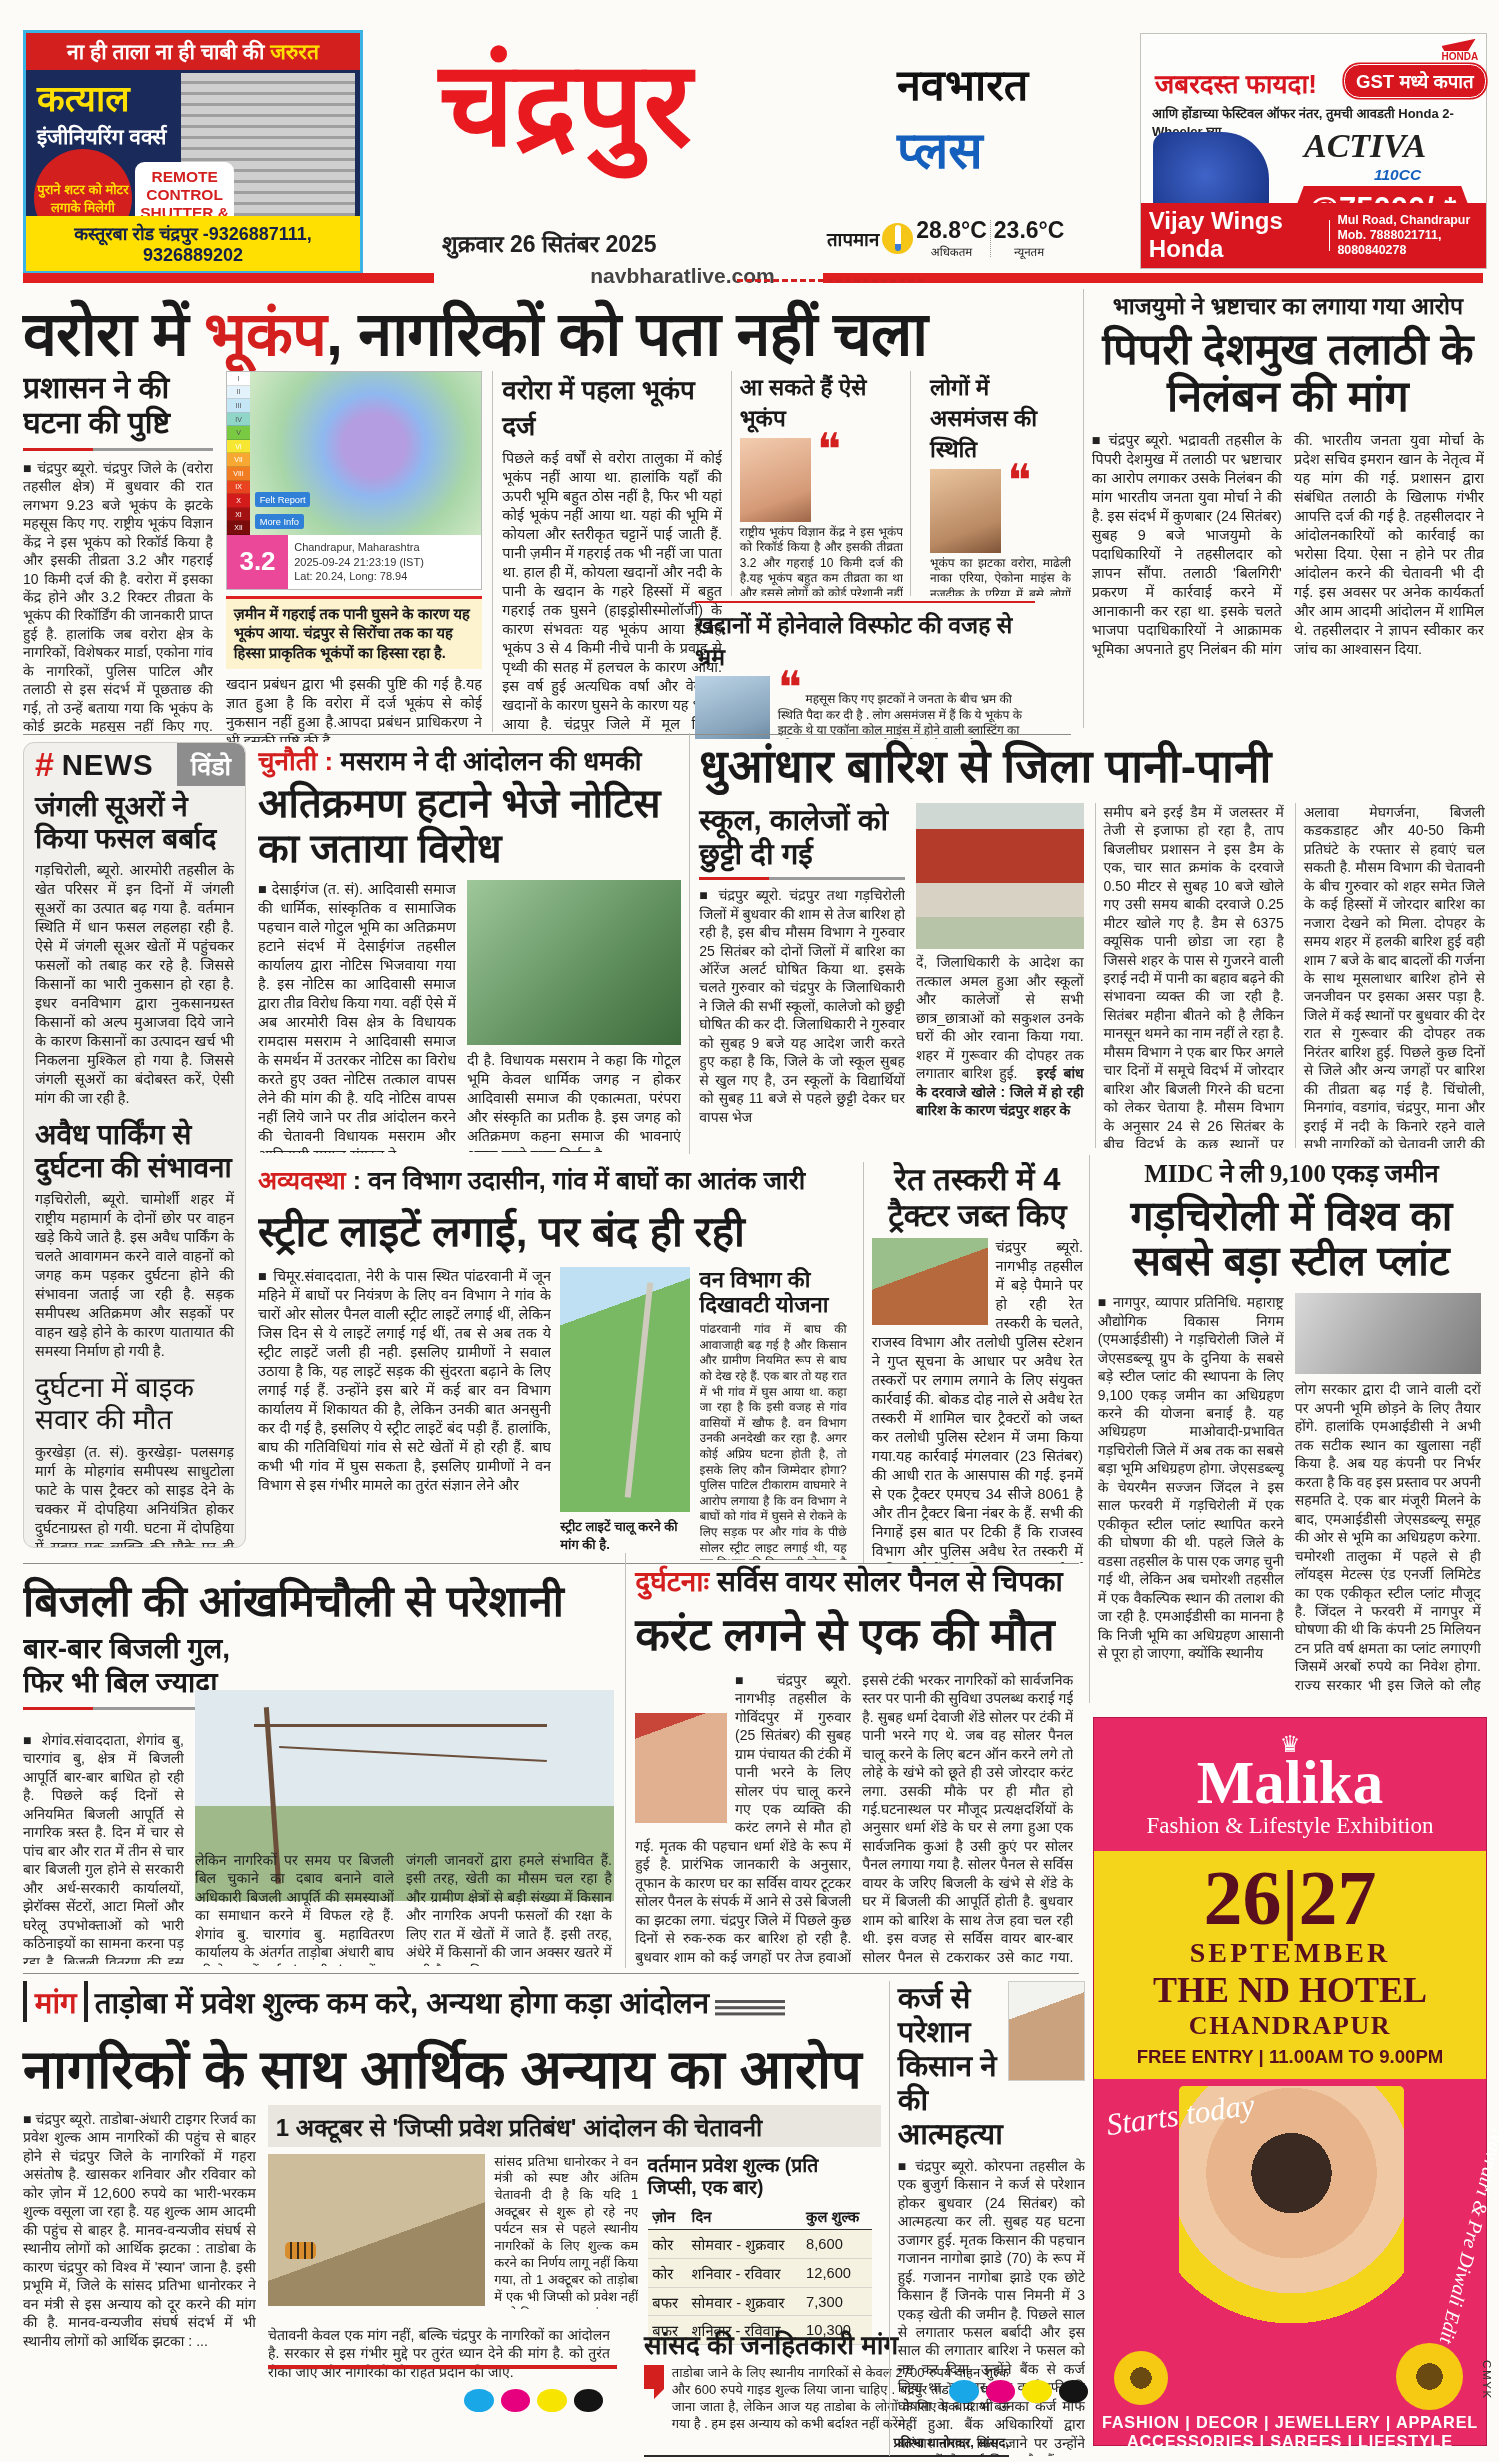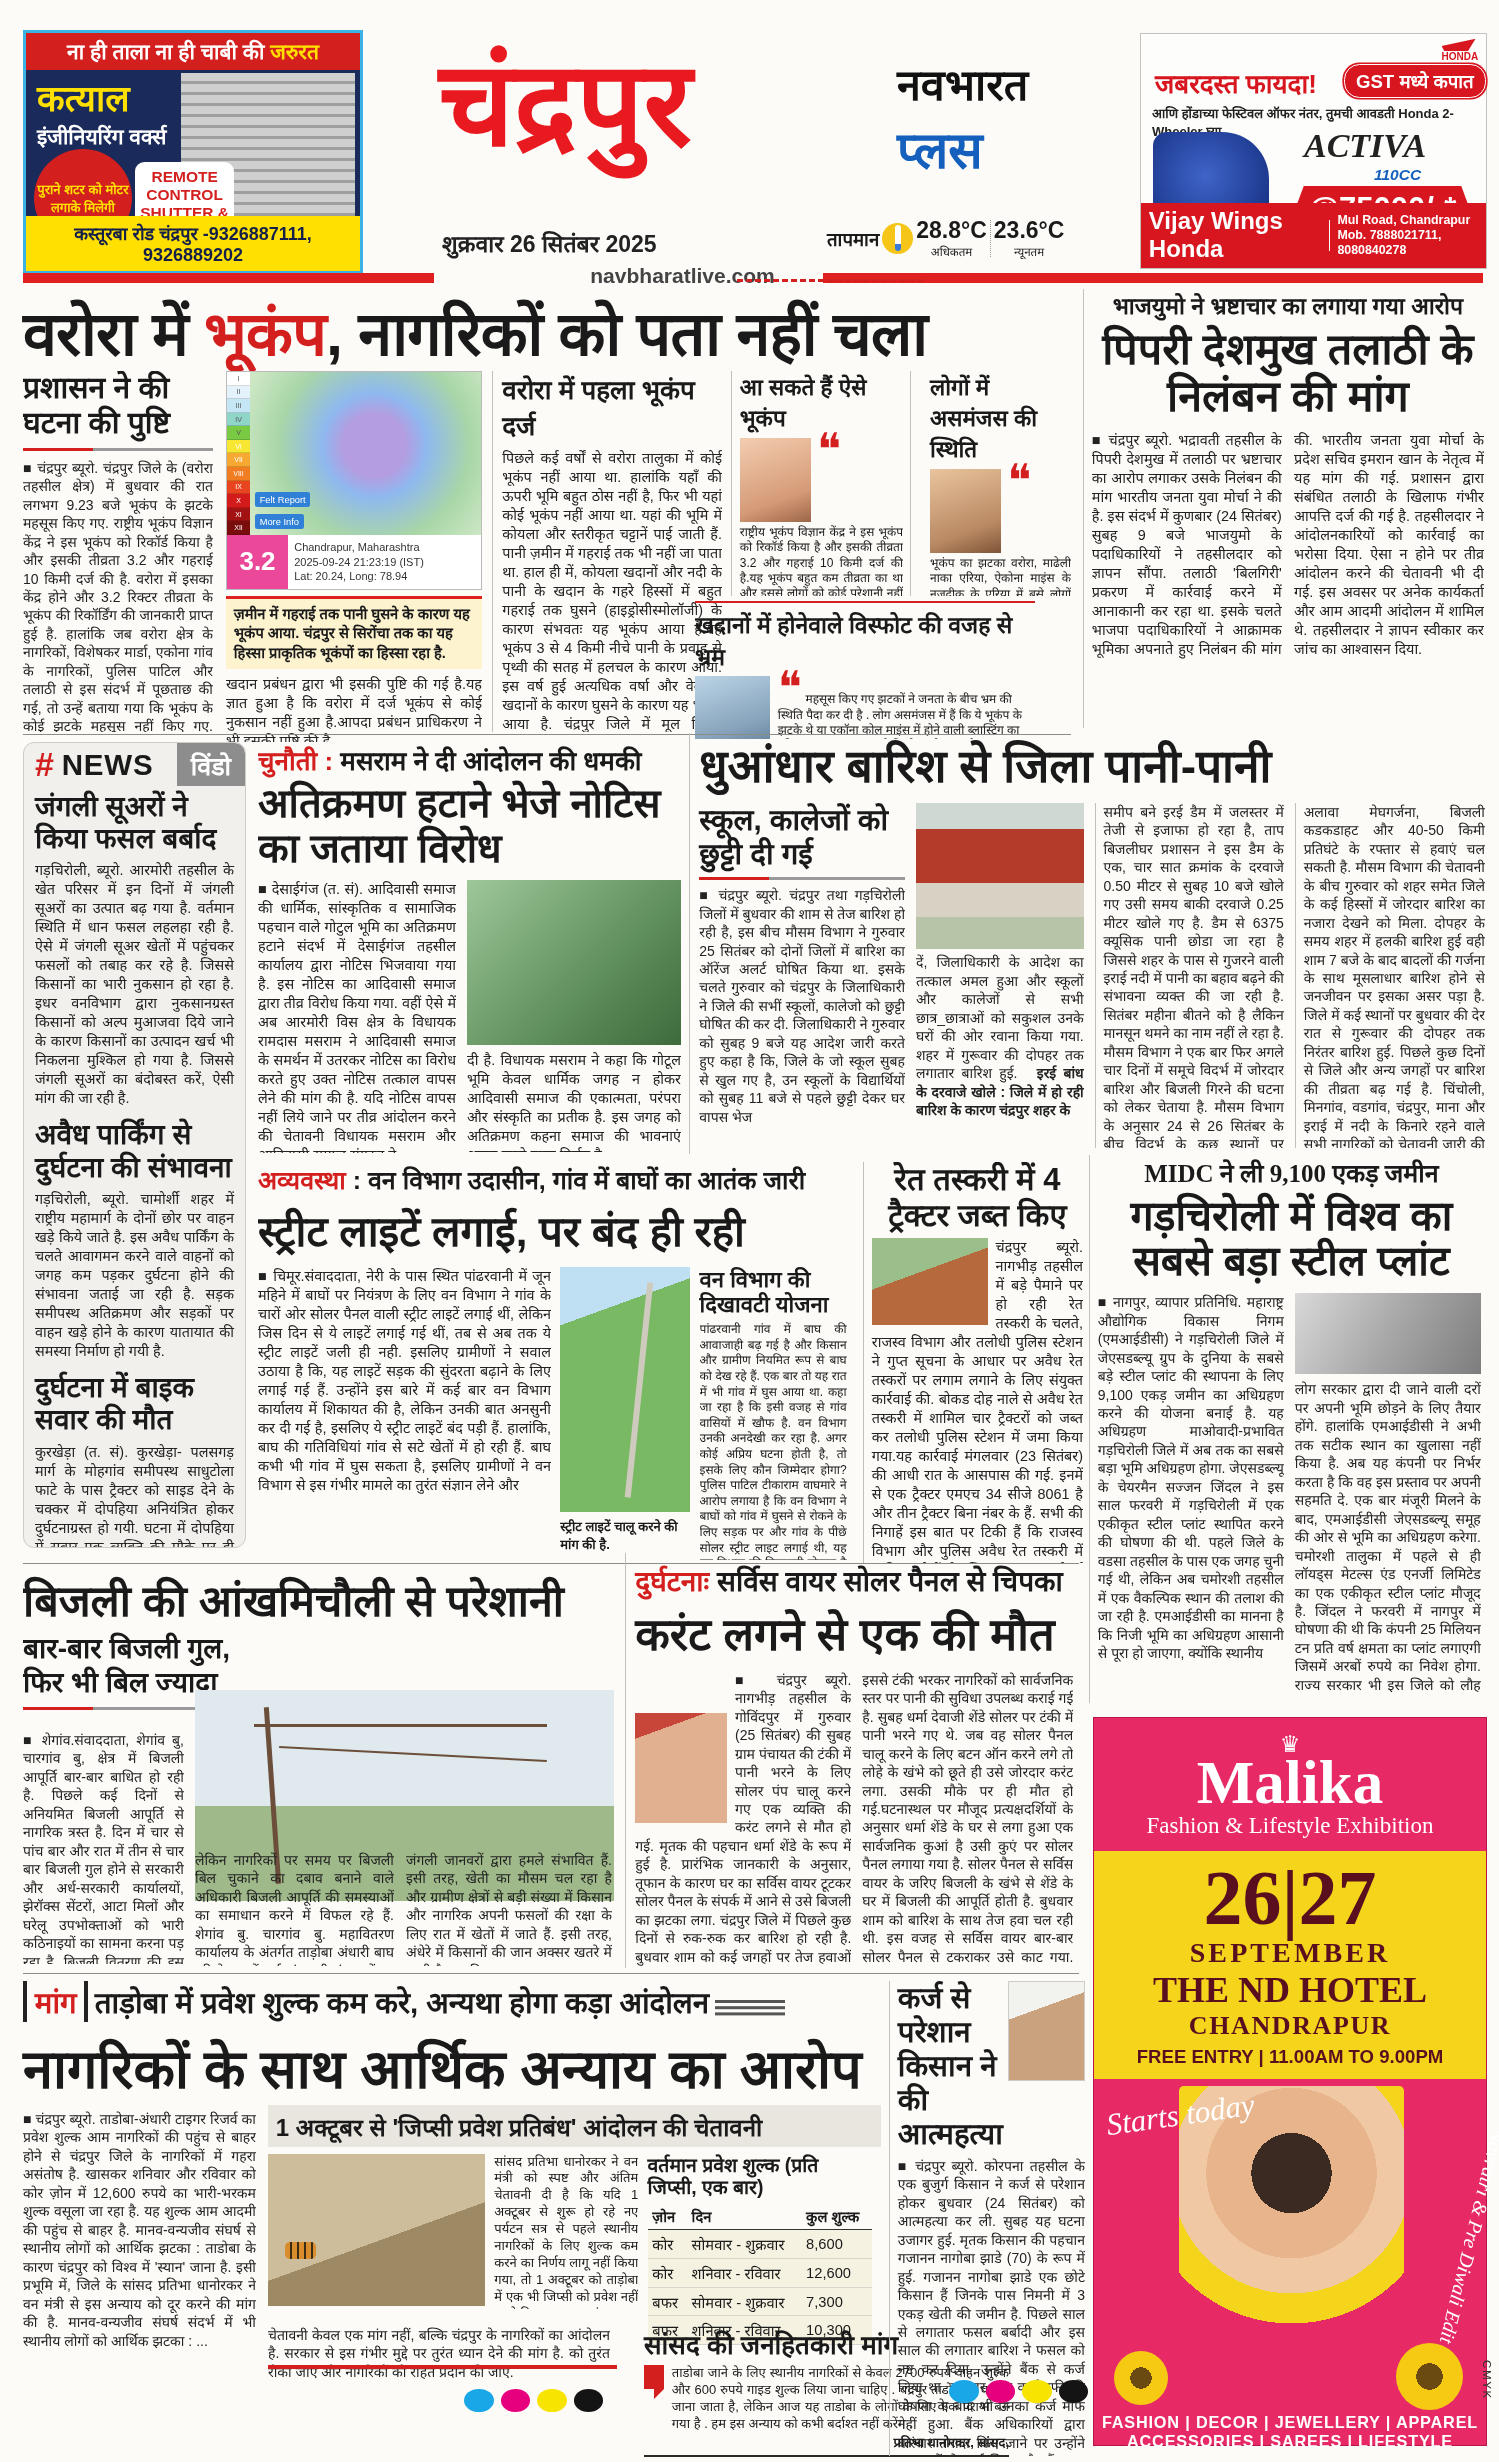--- a/index.html
+++ b/index.html
@@ -175,21 +175,21 @@
     <div style="display:flex;align-items:center;height:43px;">
       <span style="font-size:34px;font-weight:900;color:#d41f1f;margin-left:11px;">#</span>
       <span style="font-size:29.5px;font-weight:900;margin-left:7.8px;letter-spacing:0.8px;">NEWS</span>
       <span style="margin-left:auto;background:#8d8d8d;color:#fff;font-size:25px;font-weight:bold;padding:4.7px 14px;border-radius:0 10px 0 0;">विंडो</span>
     </div>
     <div style="padding:4.7px 11px;">
       <h3 style="font-size:28px;font-weight:900;line-height:1.15;">जंगली सूअरों ने किया फसल बर्बाद</h3>
       <div class="body-txt just" style="margin:6.2px 0 11px;">गड़चिरोली, ब्यूरो. आरमोरी तहसील के खेत परिसर में इन दिनों में जंगली सूअरों का उत्पात बढ़ गया है. वर्तमान स्थिति में धान फसल लहलहा रही है. ऐसे में जंगली सूअर खेतों में पहुंचकर फसलों को तबाह कर रहे है. जिससे किसानों का भारी नुकसान हो रहा है. इधर वनविभाग द्वारा नुकसानग्रस्त किसानों को अल्प मुआजवा दिये जाने के कारण किसानों का उत्पादन खर्च भी निकलना मुश्किल हो गया है. जिससे जंगली सूअरों का बंदोबस्त करें, ऐसी मांग की जा रही है.</div>
       <h3 style="font-size:28px;font-weight:900;line-height:1.15;">अवैध पार्किंग से दुर्घटना की संभावना</h3>
       <div class="body-txt just" style="margin:6.2px 0 11px;">गड़चिरोली, ब्यूरो. चामोर्शी शहर में राष्ट्रीय महामार्ग के दोनों छोर पर वाहन खड़े किये जाते है. इस अवैध पार्किंग के चलते आवागमन करने वाले वाहनों को जगह कम पड़कर दुर्घटना होने की संभावना जताई जा रही है. सड़क समीपस्थ अतिक्रमण और सड़कों पर वाहन खड़े होने के कारण यातायात की समस्या निर्माण हो गयी है.</div>
-      <h3 style="font-size:28px;font-weight:700;line-height:1.15;">दुर्घटना में बाइक सवार की मौत</h3>
+      <h3 style="font-size:28px;font-weight:400;line-height:1.15;">दुर्घटना में बाइक सवार की मौत</h3>
       <div class="body-txt just" style="margin:6.2px 0 0;">कुरखेड़ा (त. सं). कुरखेड़ा- पलसगड़ मार्ग के मोहगांव समीपस्थ साधुटोला फाटे के पास ट्रैक्टर को साइड देने के चक्कर में दोपहिया अनियंत्रित होकर दुर्घटनाग्रस्त हो गयी. घटना में दोपहिया में सवार एक व्यक्ति की मौके पर ही मृत्यु हो गयी तो दूसरा गंभीर रूप से घायल हो गया.</div>
     </div>
   </div>
 
   <div class="abs ovh" style="left:258px;top:742px;width:423px;height:411px;">
     <div class="kicker" style="font-size:26px;"><span class="red">चुनौती :</span><span> मसराम ने दी आंदोलन की धमकी</span></div>
     <h2 style="font-size:40px;font-weight:900;line-height:1.12;margin-top:3.1px;">अतिक्रमण हटाने भेजे नोटिस का जताया विरोध</h2>
     <div style="display:flex;gap:11px;margin-top:9.3px;">
       <div class="body-txt just ovh" style="width:198px;height:273px;">■ देसाईगंज (त. सं). आदिवासी समाज की धार्मिक, सांस्कृतिक व सामाजिक पहचान वाले गोटुल भूमि का अतिक्रमण हटाने संदर्भ में देसाईगंज तहसील कार्यालय द्वारा नोटिस भिजवाया गया है. इस नोटिस का आदिवासी समाज द्वारा तीव्र विरोध किया गया.  वहीं ऐसे में अब आरमोरी विस क्षेत्र के विधायक रामदास मसराम ने आदिवासी समाज के समर्थन में उतरकर नोटिस का विरोध करते हुए उक्त नोटिस तत्काल वापस लेने की मांग की है. यदि नोटिस वापस नहीं लिये जाने पर तीव्र आंदोलन करने की चेतावनी विधायक मसराम और आदिवासी समाज संगठन ने</div>
       <div style="width:214px;">

